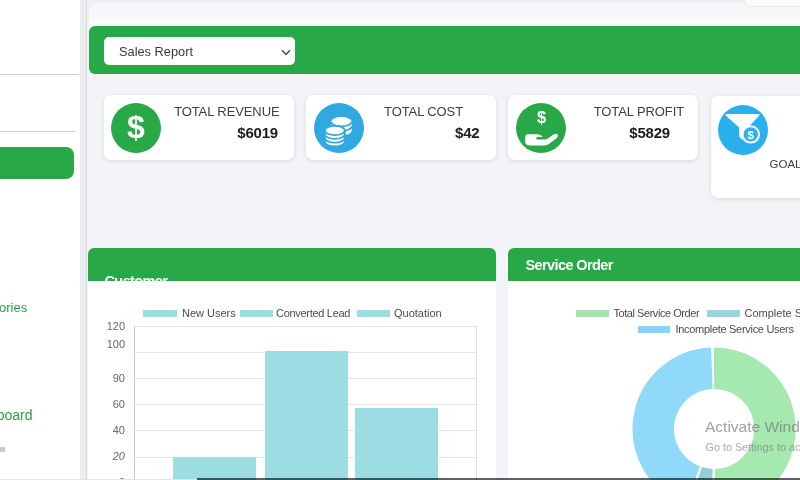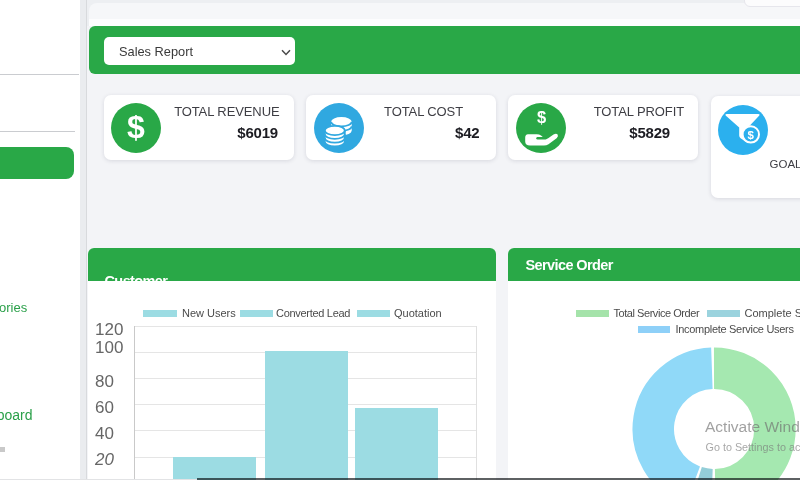--- a/index.html
+++ b/index.html
@@ -4,21 +4,21 @@
 <style>
 * { margin:0; padding:0; box-sizing:border-box; }
 html,body { width:800px; height:480px; overflow:hidden; background:#f3f4f7; font-family:"Liberation Sans",sans-serif; }
 .abs { position:absolute; }
 .card { position:absolute; background:#fff; border-radius:7px; box-shadow:0 1px 4px rgba(30,30,60,0.13); }
 .circle { position:absolute; width:50px; height:50px; border-radius:50%; }
 .lbl { position:absolute; right:15px; font-size:13px; letter-spacing:-0.1px; color:#3e3e44; }
 .val { position:absolute; right:15px; font-size:15px; letter-spacing:-0.2px; font-weight:bold; color:#1c1c22; }
 .sw { position:absolute; height:6.5px; }
 .legtxt { position:absolute; font-size:11px; color:#4b4b4b; letter-spacing:0; }
-.ylab { position:absolute; font-size:17px; color:#666; width:30px; }
+.ylab { position:absolute; font-size:11px; color:#666; width:30px; text-align:right; }
 .ylab { left:95px !important; }
 .grid { position:absolute; left:134px; width:343px; height:1px; background:#e5e5e5; }
 .bar { position:absolute; background:#9cdce3; }
 </style>
 </head>
 <body>
 
 <div class="abs" style="left:0;top:0;width:80px;height:480px;background:#fff;"></div>
 <div class="abs" style="left:80px;top:0;width:7px;height:480px;background:#eaecef;"></div>
 <div class="abs" style="left:86px;top:0;width:1px;height:480px;background:#d8dadd;"></div>
@@ -91,21 +91,21 @@
 
 <div class="sw" style="left:143px;top:310px;width:33.5px;background:#9cdce3;"></div>
 <div class="legtxt" style="left:182px;top:306.5px;">New Users</div>
 <div class="sw" style="left:239.5px;top:310px;width:33.5px;background:#9cdce3;"></div>
 <div class="legtxt" style="left:276px;top:306.5px;letter-spacing:-0.3px;">Converted Lead</div>
 <div class="sw" style="left:356.5px;top:310px;width:33.5px;background:#9cdce3;"></div>
 <div class="legtxt" style="left:394px;top:306.5px;">Quotation</div>
 
 <div class="ylab" style="left:94px;top:319.5px;">120</div>
 <div class="ylab" style="left:94px;top:338px;">100</div>
-<div class="ylab" style="left:94px;top:371.5px;">80</div>
+<div class="ylab" style="left:94px;top:371.5px;">90</div>
 <div class="ylab" style="left:94px;top:397.5px;">60</div>
 <div class="ylab" style="left:94px;top:423.5px;">40</div>
 <div class="ylab" style="left:94px;top:449.5px;font-style:italic;">20</div>
 <div class="ylab" style="left:94px;top:475.5px;">0</div>
 <div class="grid" style="top:326px;"></div>
 <div class="grid" style="top:352px;"></div>
 <div class="grid" style="top:378px;"></div>
 <div class="grid" style="top:404px;"></div>
 <div class="grid" style="top:429.5px;"></div>
 <div class="grid" style="top:456.5px;"></div>

